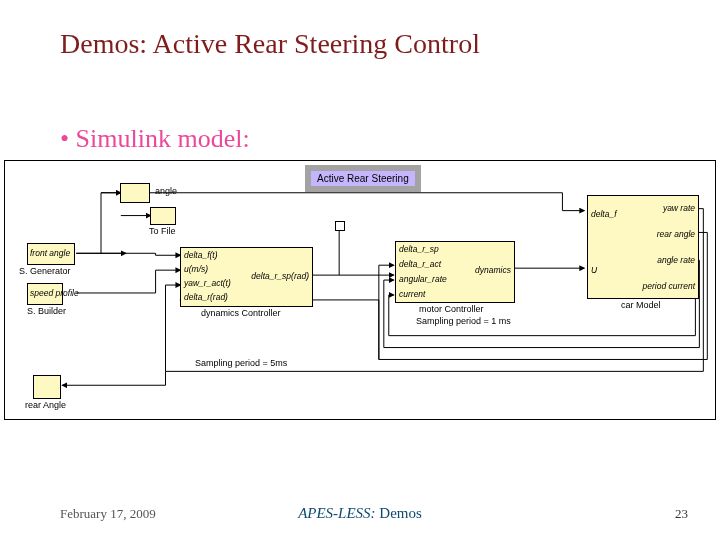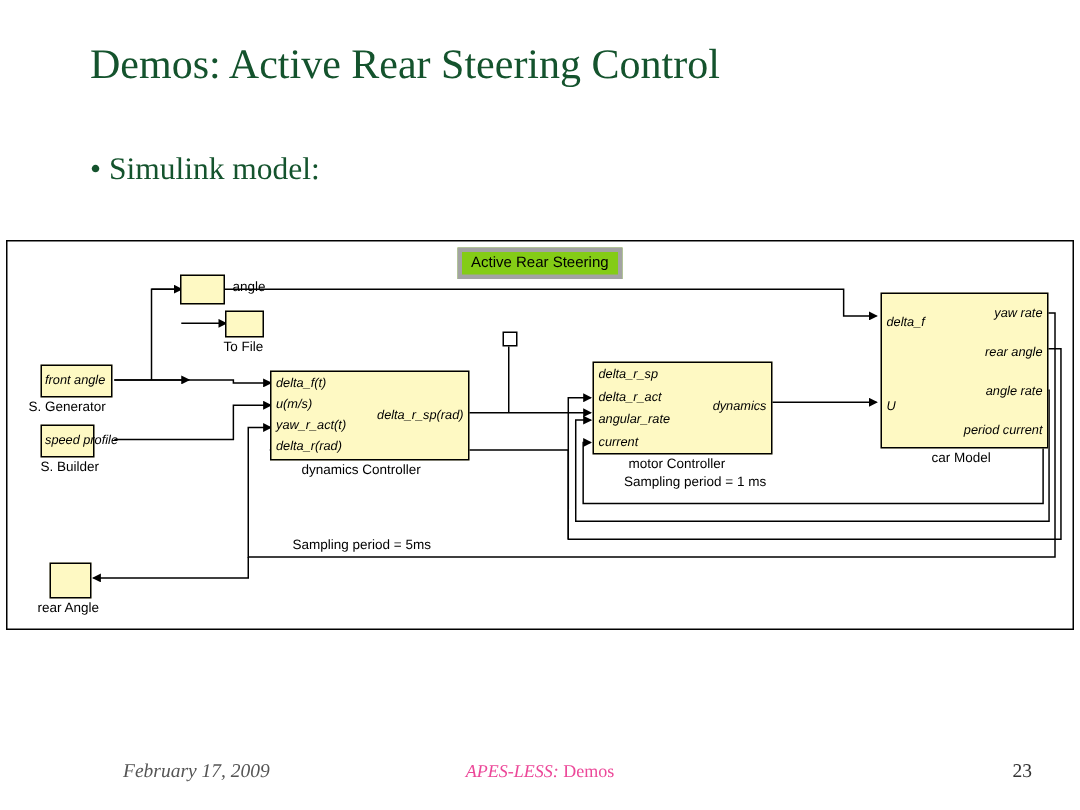--- a/index.html
+++ b/index.html
@@ -9,46 +9,44 @@
     background: #fff;
     font-family: "Times New Roman", serif;
     position: relative;
     overflow: hidden;
   }
   .slide-title {
     position: absolute;
     top: 28px;
     left: 60px;
     font-size: 28px;
-    color: #14532d;
+    color: #7f1d1d;
   }
   .bullet {
     position: absolute;
-    top: 100px;
+    top: 124px;
     left: 60px;
-    font-size: 21px;
-    color: #14532d;
+    font-size: 26px;
+    color: #ec4899;
   }
   .bullet::before { content: "• "; }
   .footer-date {
     position: absolute;
     bottom: 18px;
     left: 60px;
-    font-style: italic;
     font-size: 13px;
     color: #555;
-    margin-left: 22px;
   }
   .footer-center {
     position: absolute;
     bottom: 18px;
     left: 50%;
     transform: translateX(-50%);
-    font-size: 12px;
-    color: #ec4899;
+    font-size: 15px;
+    color: #0c4a6e;
   }
   .footer-center .ital { font-style: italic; }
   .footer-page {
     position: absolute;
     bottom: 18px;
     right: 32px;
     font-size: 13px;
     color: #333;
   }
   .diagram {
@@ -81,22 +79,22 @@
   }
   svg.wires { position: absolute; top: 0; left: 0; width: 100%; height: 100%; pointer-events: none; }
   .arrow { marker-end: url(#ah); }
   .tribox {
     position: absolute;
     border: 1px solid #000;
     background: #fff;
   }
   .title-label {
     position: absolute;
-    border: 3px solid #a3a3a3;
-    background: #84cc16;
+    border: 6px solid #a3a3a3;
+    background: #c4b5fd;
     padding: 2px 6px;
     font-size: 10px;
   }
 </style>
 </head>
 <body>
 
 <div class="slide-title">Demos: Active Rear Steering Control</div>
 <div class="bullet">Simulink model:</div>
 

